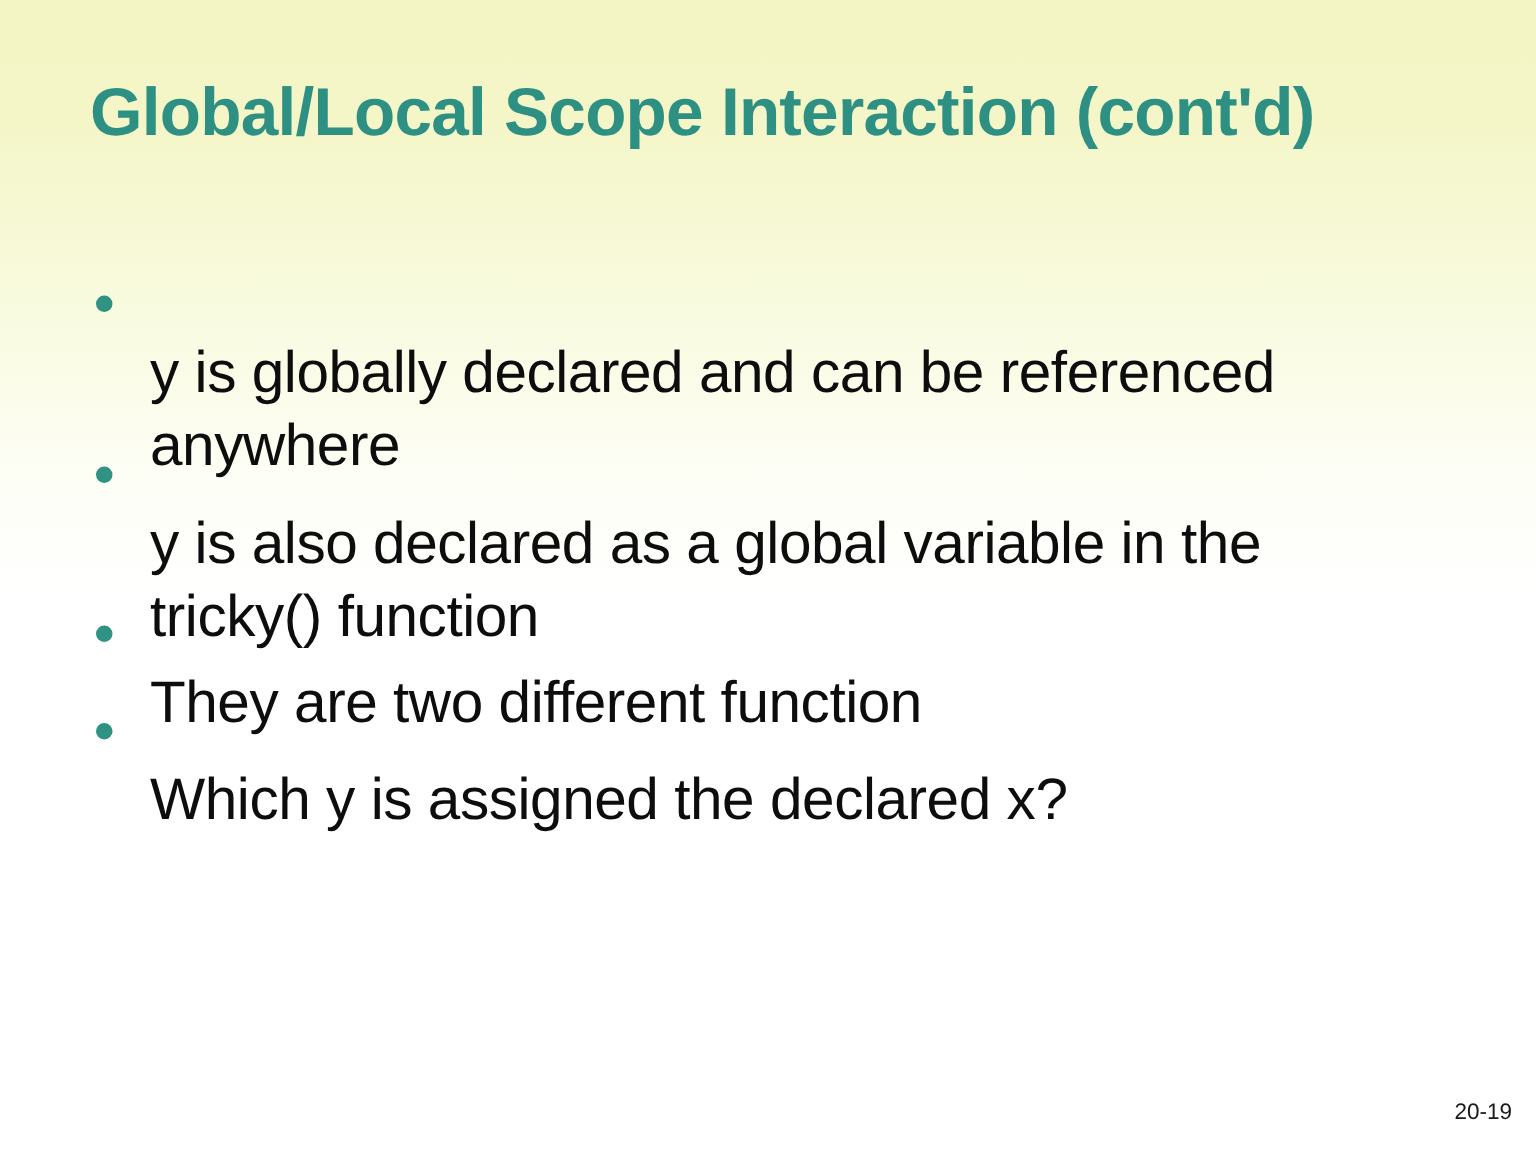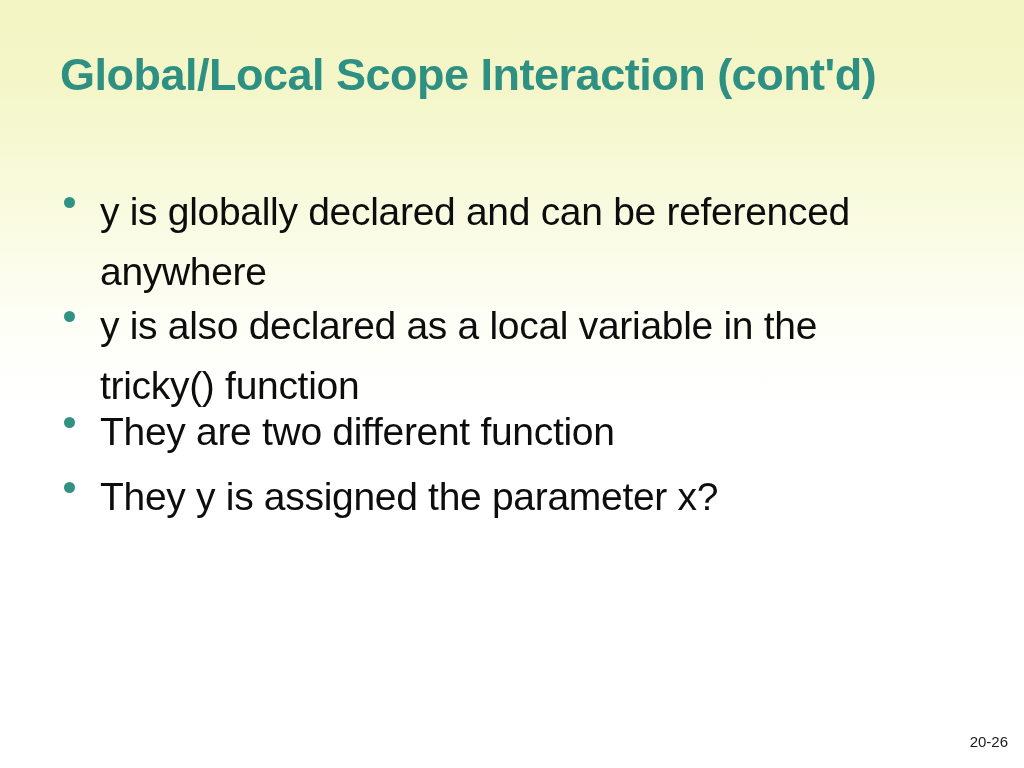--- a/index.html
+++ b/index.html
@@ -34,24 +34,25 @@
   .bullet-dot {
     flex: 0 0 auto;
     width: 11px; height: 11px;
     border-radius: 50%;
     background: #2f9282;
     margin-top: 15px;
     margin-right: 25px;
   }
   .bullet-text {
     font-size: 39px;
-    line-height: 60px;
+    line-height: 49px;
     letter-spacing: -0.3px;
     color: #0d0d0d;
     white-space: pre-line;
+    margin-top: 42px;
   }
   .bullet-1 { top: 182px; }
   .bullet-2 { top: 296px; }
   .bullet-3 { top: 402px; }
   .bullet-4 { top: 467px; }
   .sub-bullet {
     position: absolute;
     left: 116px; top: 533px;
     display: flex;
     align-items: flex-start;
@@ -94,31 +95,31 @@
   <div class="slide-title">Global/Local Scope Interaction (cont'd)</div>
 
   <div class="bullet bullet-1">
     <span class="bullet-dot"></span>
     <span class="bullet-text">y is globally declared and can be referenced
 anywhere</span>
   </div>
 
   <div class="bullet bullet-2">
     <span class="bullet-dot"></span>
-    <span class="bullet-text">y is also declared as a local variable in the
+    <span class="bullet-text">y is also declared as a global variable in the
 tricky() function</span>
   </div>
 
   <div class="bullet bullet-3">
     <span class="bullet-dot"></span>
     <span class="bullet-text">They are two different function</span>
   </div>
 
   <div class="bullet bullet-4">
     <span class="bullet-dot"></span>
-    <span class="bullet-text">They y is assigned the parameter x?</span>
+    <span class="bullet-text">Which y is assigned the declared x?</span>
   </div>
 
 
 
-  <div class="footer-pagenum">20-26</div>
+  <div class="footer-pagenum">20-19</div>
 
 </div>
 
 </body></html>

